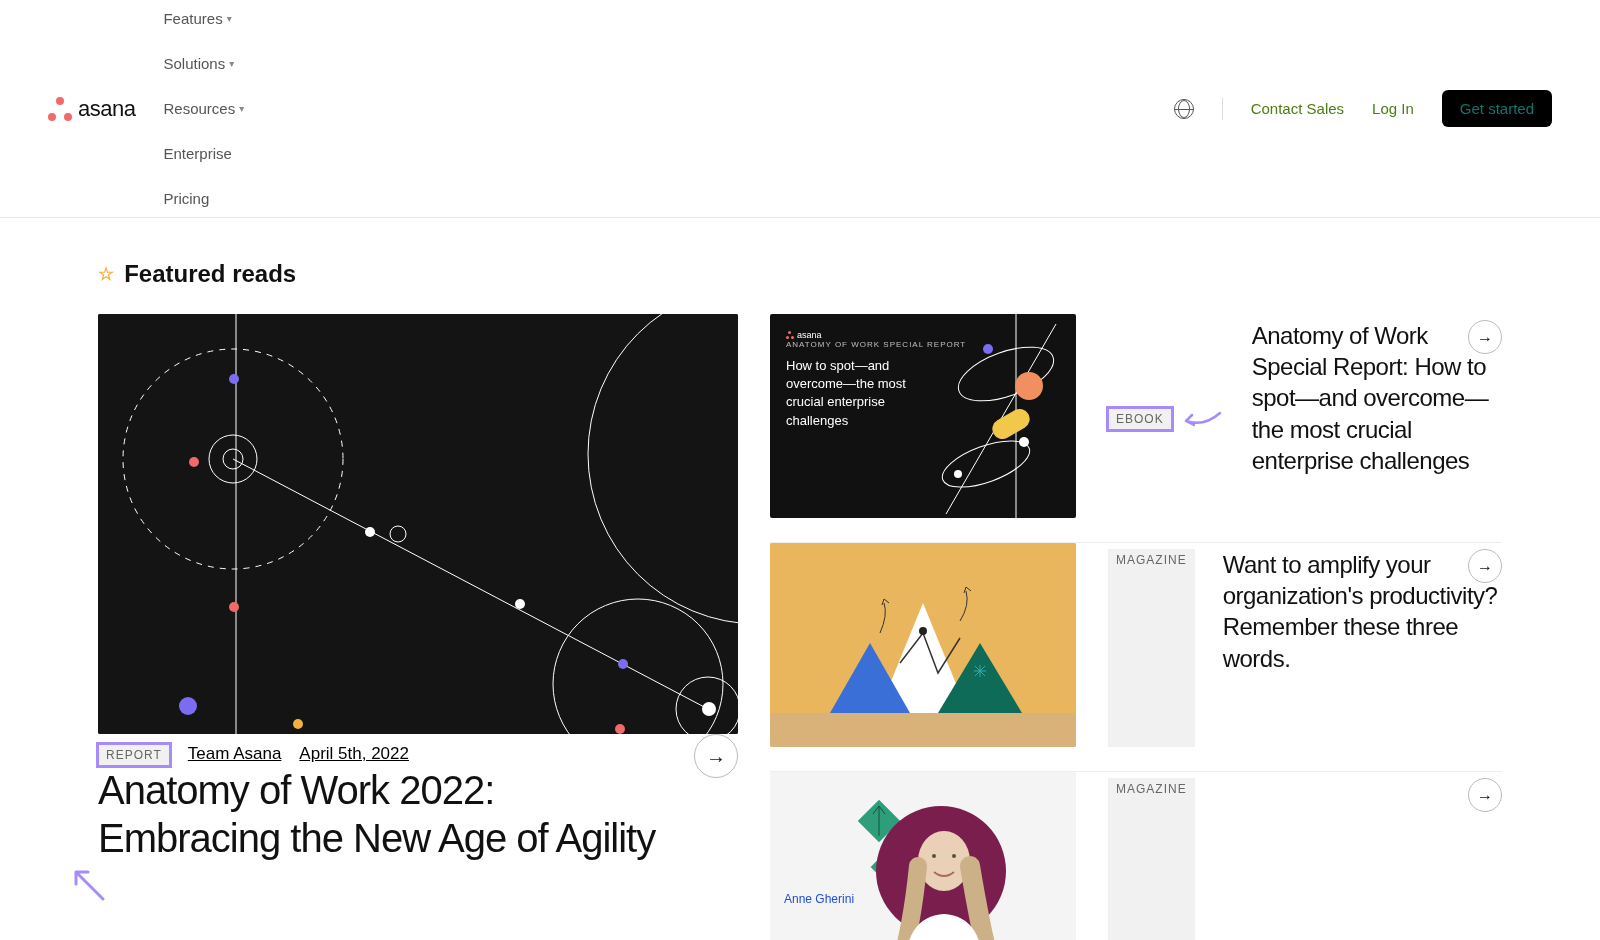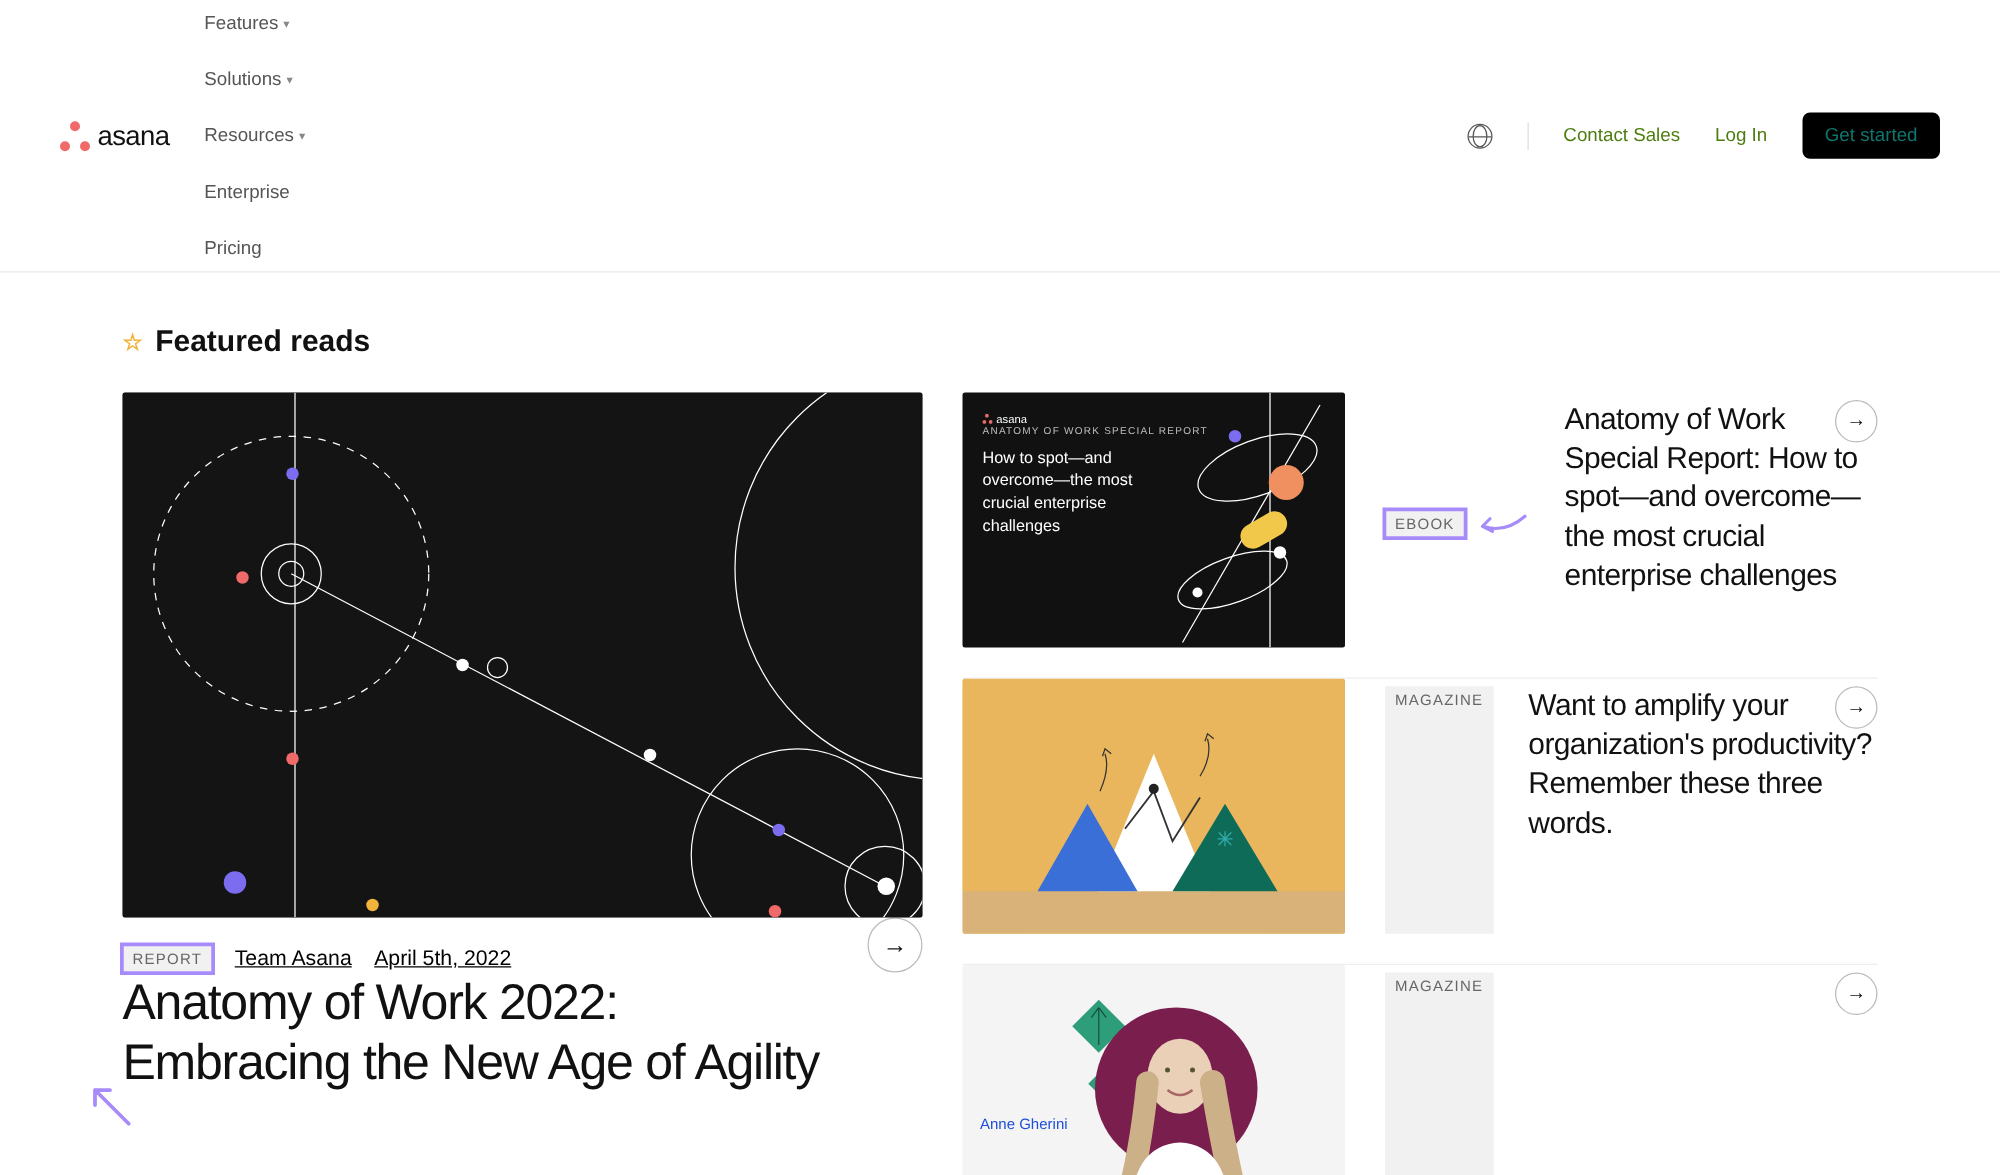--- a/index.html
+++ b/index.html
@@ -22,21 +22,21 @@
   .vdiv { width:1px; height:22px; background:#ddd; }
   .plain-link { color:#4d7c0f; font-size:15px; cursor:pointer;}
   .cta { background:#000; color:#0f766e; padding:10px 18px; border-radius:6px; font-size:15px; font-weight:500; cursor:pointer;}
   
   .page { padding: 24px 48px; max-width: 1500px; margin: 0 auto; }
   .section-title { display:flex; align-items:center; gap:10px; font-size:24px; font-weight:600; margin: 18px 0 26px 0;}
   .star-icon { color:#f2b33d; font-size:18px; }
   .grid { display:grid; grid-template-columns: 640px 1fr; gap: 32px; }
   
   .hero-img { width:100%; height:420px; background:#111; border-radius:2px; position:relative; overflow:hidden; }
-  .hero-meta { display:flex; align-items:center; gap:18px; margin-top:22px; }
+  .hero-meta { display:flex; gap:18px; margin-top:10px; }
   .tag { font-size:12px; letter-spacing:1px; color:#666; background:#f1f1f1; padding:4px 8px; display:inline-block; }
   .tag.hl { outline:3px solid #a78bfa; outline-offset:-1px;}
   .meta-text { font-size:17px; color:#000000;text-decoration:underline; }
   .hero-row { display:flex; align-items:flex-start; gap:20px; }
   .hero-title { font-size:40px; font-weight:500; letter-spacing:-1px; line-height:1.2; margin-top:0; flex:1; }
   .arrow-btn { width:44px; height:44px; border:1px solid #bbb; border-radius:50%; display:flex; align-items:center; justify-content:center; cursor:pointer; flex-shrink:0; font-size:20px;}
   .annot { position:absolute; color:#a78bfa; font-size:22px; pointer-events:none; }
   
   .side { display:flex; flex-direction:column; gap:24px; }
   .card { display:flex; gap:22px; border-top:1px solid #eee; padding-top:0;}

